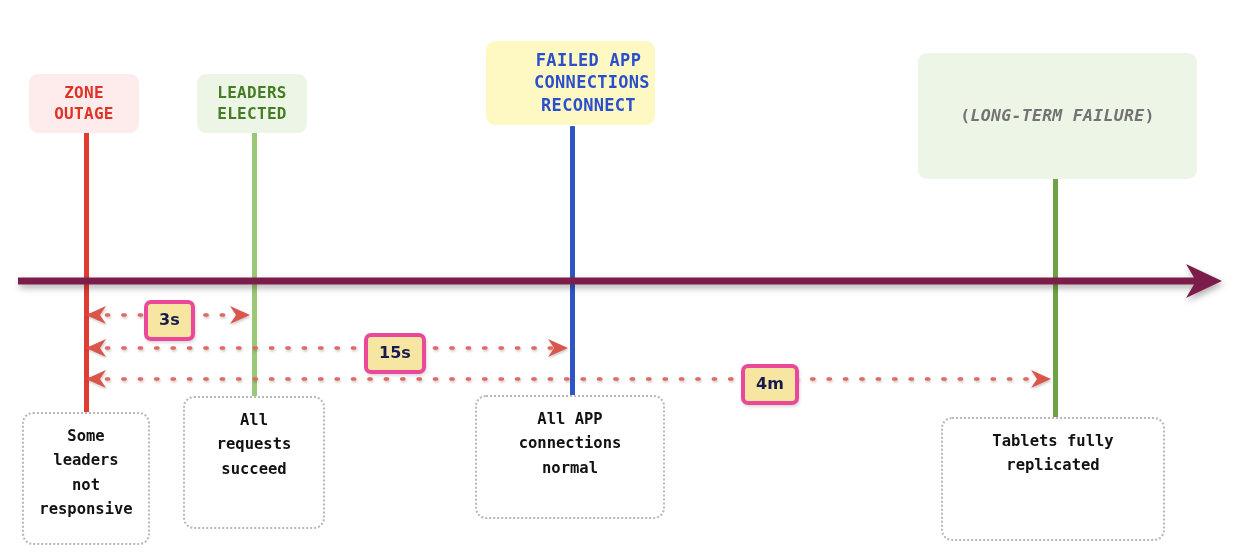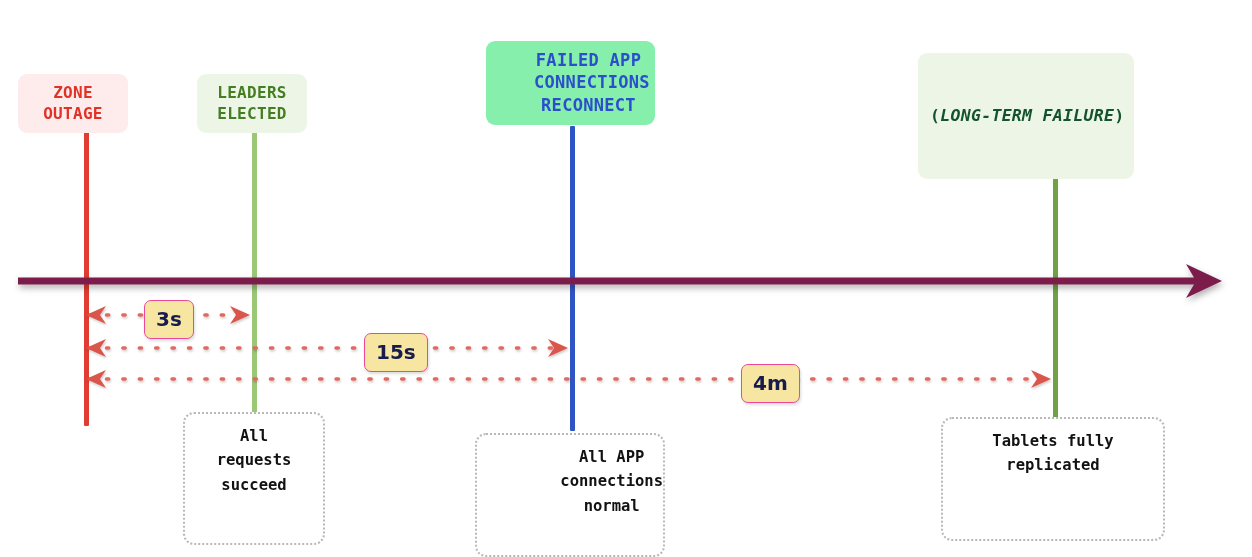--- a/index.html
+++ b/index.html
@@ -45,25 +45,25 @@
     line-height: 1.32;
     padding: 8px 12px 9px 12px;
     white-space: pre;
   }
   .event-label .ital { font-style: italic; }
 
   
   .badge {
     position: absolute;
     background: #f7e6a2;
-    border: 1px solid #ec4899;
+    border: 4px solid #ec4899;
     border-radius: 7px;
     color: #171b4d;
     font-weight: bold;
-    font-size: 20px;
+    font-size: 16px;
     line-height: 1;
     padding: 8px 11px 9px 11px;
     text-align: left;
     box-shadow: 1px 2px 3px rgba(0,0,0,0.14);
     font-family: "DejaVu Sans", "Liberation Sans", sans-serif;
   }
 
   
   .outcome {
     position: absolute;
@@ -121,46 +121,52 @@
       <path d="M 568 348 L 548 339 L 554 348 L 548 357 Z" fill="#d9574e"></path>
     </g>
 
     <g filter="url(#dotShadow)">
       <line x1="90" y1="379" x2="1047" y2="379" stroke="#e06a62" stroke-width="3.4" stroke-linecap="round" stroke-dasharray="2.4 14"></line>
       <path d="M 86 379 L 106 370 L 100 379 L 106 388 Z" fill="#d9574e"></path>
       <path d="M 1051 379 L 1031 370 L 1037 379 L 1031 388 Z" fill="#d9574e"></path>
     </g>
   </svg>
 
-  <div class="event-label" style="left:18px; top:74px; width:110px; background:#fdeceb; color:#e03226; font-size:16px;">ZONE
+  <div class="event-label" style="left:29px; top:74px; width:110px; background:#fdeceb; color:#e03226; font-size:16px;">ZONE
 OUTAGE</div>
 
   <div class="event-label" style="left:197px; top:74px; width:110px; background:#edf6e6; color:#447d23; font-size:16px;">LEADERS
 ELECTED</div>
 
-  <div class="event-label" style="left:486px; top:41px; width:169px; background:#86efac; color:#2b4fcc; font-size:17px;padding-left:48px;">FAILED APP
+  <div class="event-label" style="left:486px; top:41px; width:169px; background:#fef9c3; color:#2b4fcc; font-size:17px;padding-left:48px;">FAILED APP
 CONNECTIONS
 RECONNECT</div>
 
-  <div class="event-label" style="left:918px; top:53px; width:216px; background:#edf6e6; color:#14532d; font-size:16.5px;">
+  <div class="event-label" style="left:918px; top:53px; width:279px; background:#edf6e6; color:#737373; font-size:16.5px;">
     <div><span>(</span><span class="ital">LONG-TERM FAILURE</span><span>)</span></div>
   </div>
 
   <div class="badge" style="left:144px; top:300px;">3s</div>
   <div class="badge" style="left:364px; top:333px;">15s</div>
   <div class="badge" style="left:741px; top:364px;">4m</div>
 
+  <div class="outcome" style="left:22px; top:412px; width:128px; height:133px;">
+    <div class="blk">Some
+leaders
+not
+responsive</div>
+  </div>
 
-  <div class="outcome" style="left:183px; top:412px; width:142px; height:133px;">
+  <div class="outcome" style="left:183px; top:396px; width:142px; height:133px;">
     <div class="blk">All
 requests
 succeed</div>
   </div>
 
-  <div class="outcome" style="left:475px; top:433px; width:190px; height:124px;align-items:flex-end;">
+  <div class="outcome" style="left:475px; top:395px; width:190px; height:124px;">
     <div class="blk">All APP
 connections
 normal</div>
   </div>
 
   <div class="outcome" style="left:941px; top:417px; width:224px; height:124px;">
     <div class="blk">Tablets fully
 replicated</div>
   </div>
 

